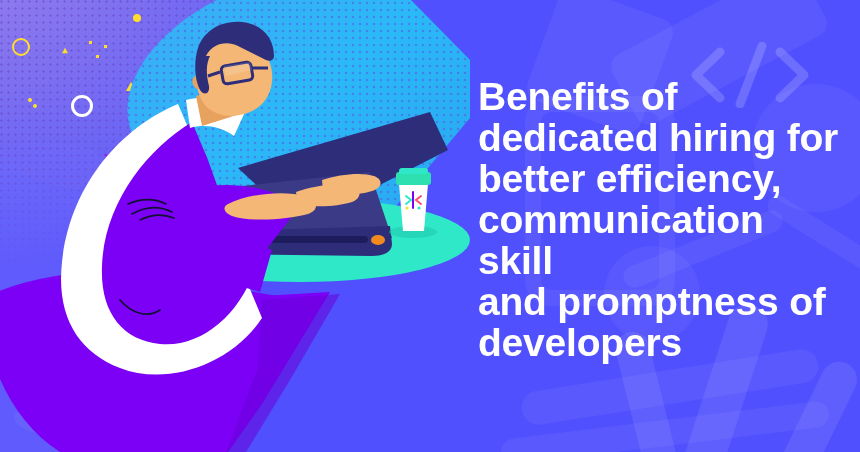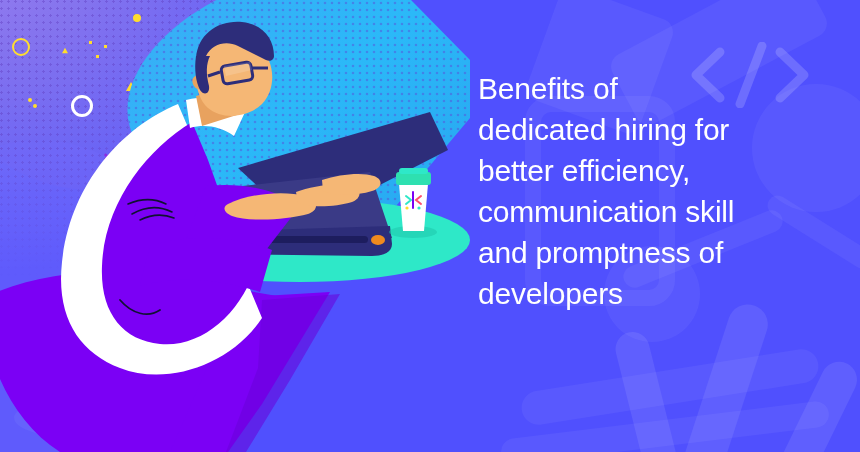--- a/index.html
+++ b/index.html
@@ -53,24 +53,24 @@
   .tri-y{width:0;height:0;border-left:5px solid transparent;border-right:5px solid transparent;border-bottom:9px solid #ffdd2e;}
   .star4{color:#ffdd2e;font-size:20px;line-height:1;}
   .xmark{color:#8a2be2;font-size:11px;line-height:1;font-weight:bold;}
   .xmark-y{color:#ffdd2e;font-size:11px;line-height:1;font-weight:bold;}
 
   
   #illustration{left:0;top:0;width:470px;height:452px;}
 
   
   #headline{
-    left:478px;top:68px;width:370px;
+    left:478px;top:76px;width:370px;
     color:#ffffff;
-    font-size:30px;
-    font-weight:400;
+    font-size:39px;
+    font-weight:700;
     line-height:41px;
     letter-spacing:-0.2px;
     white-space:pre-line;
   }
 </style>
 </head>
 <body>
 
 <div id="banner">
 

